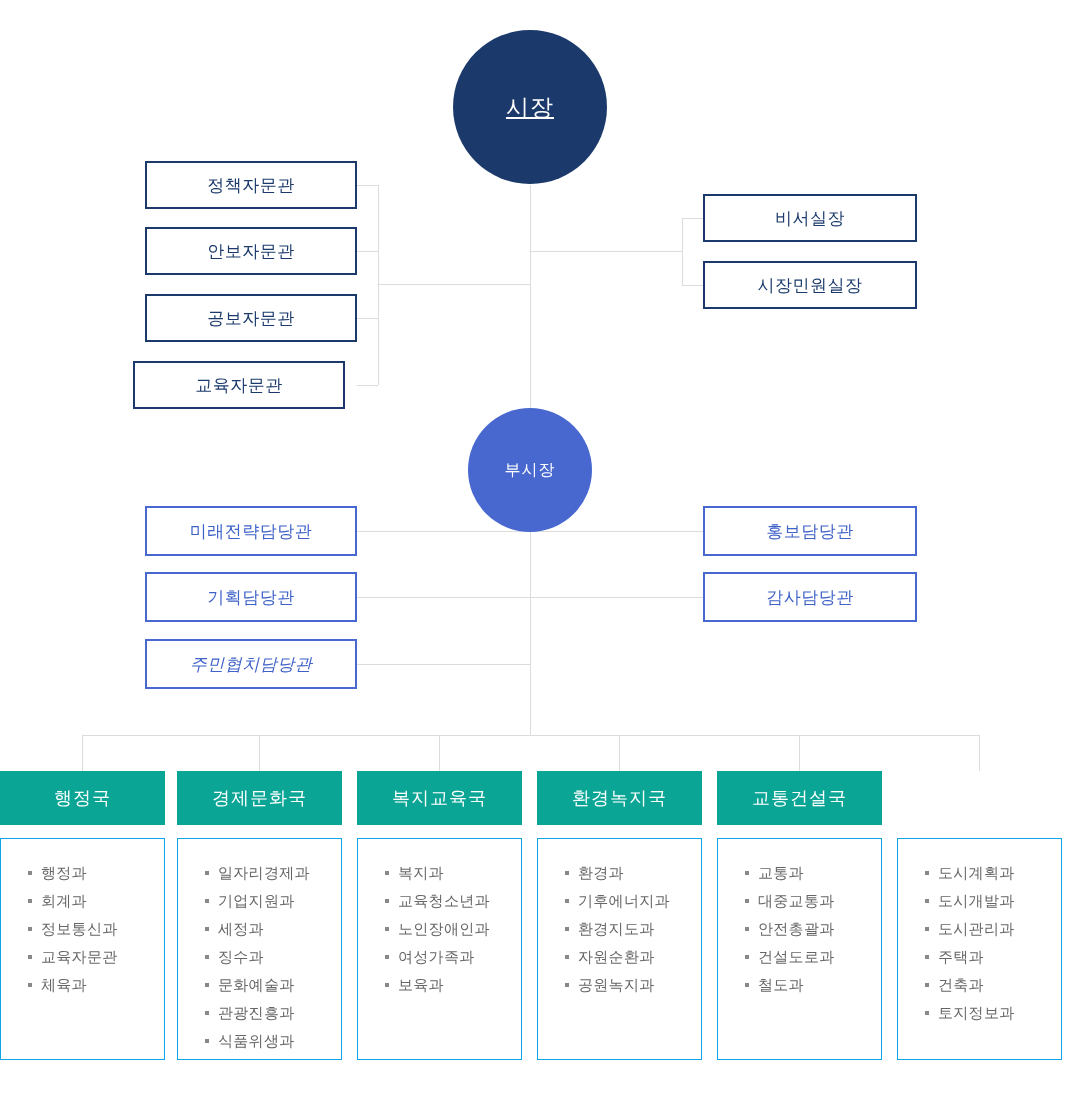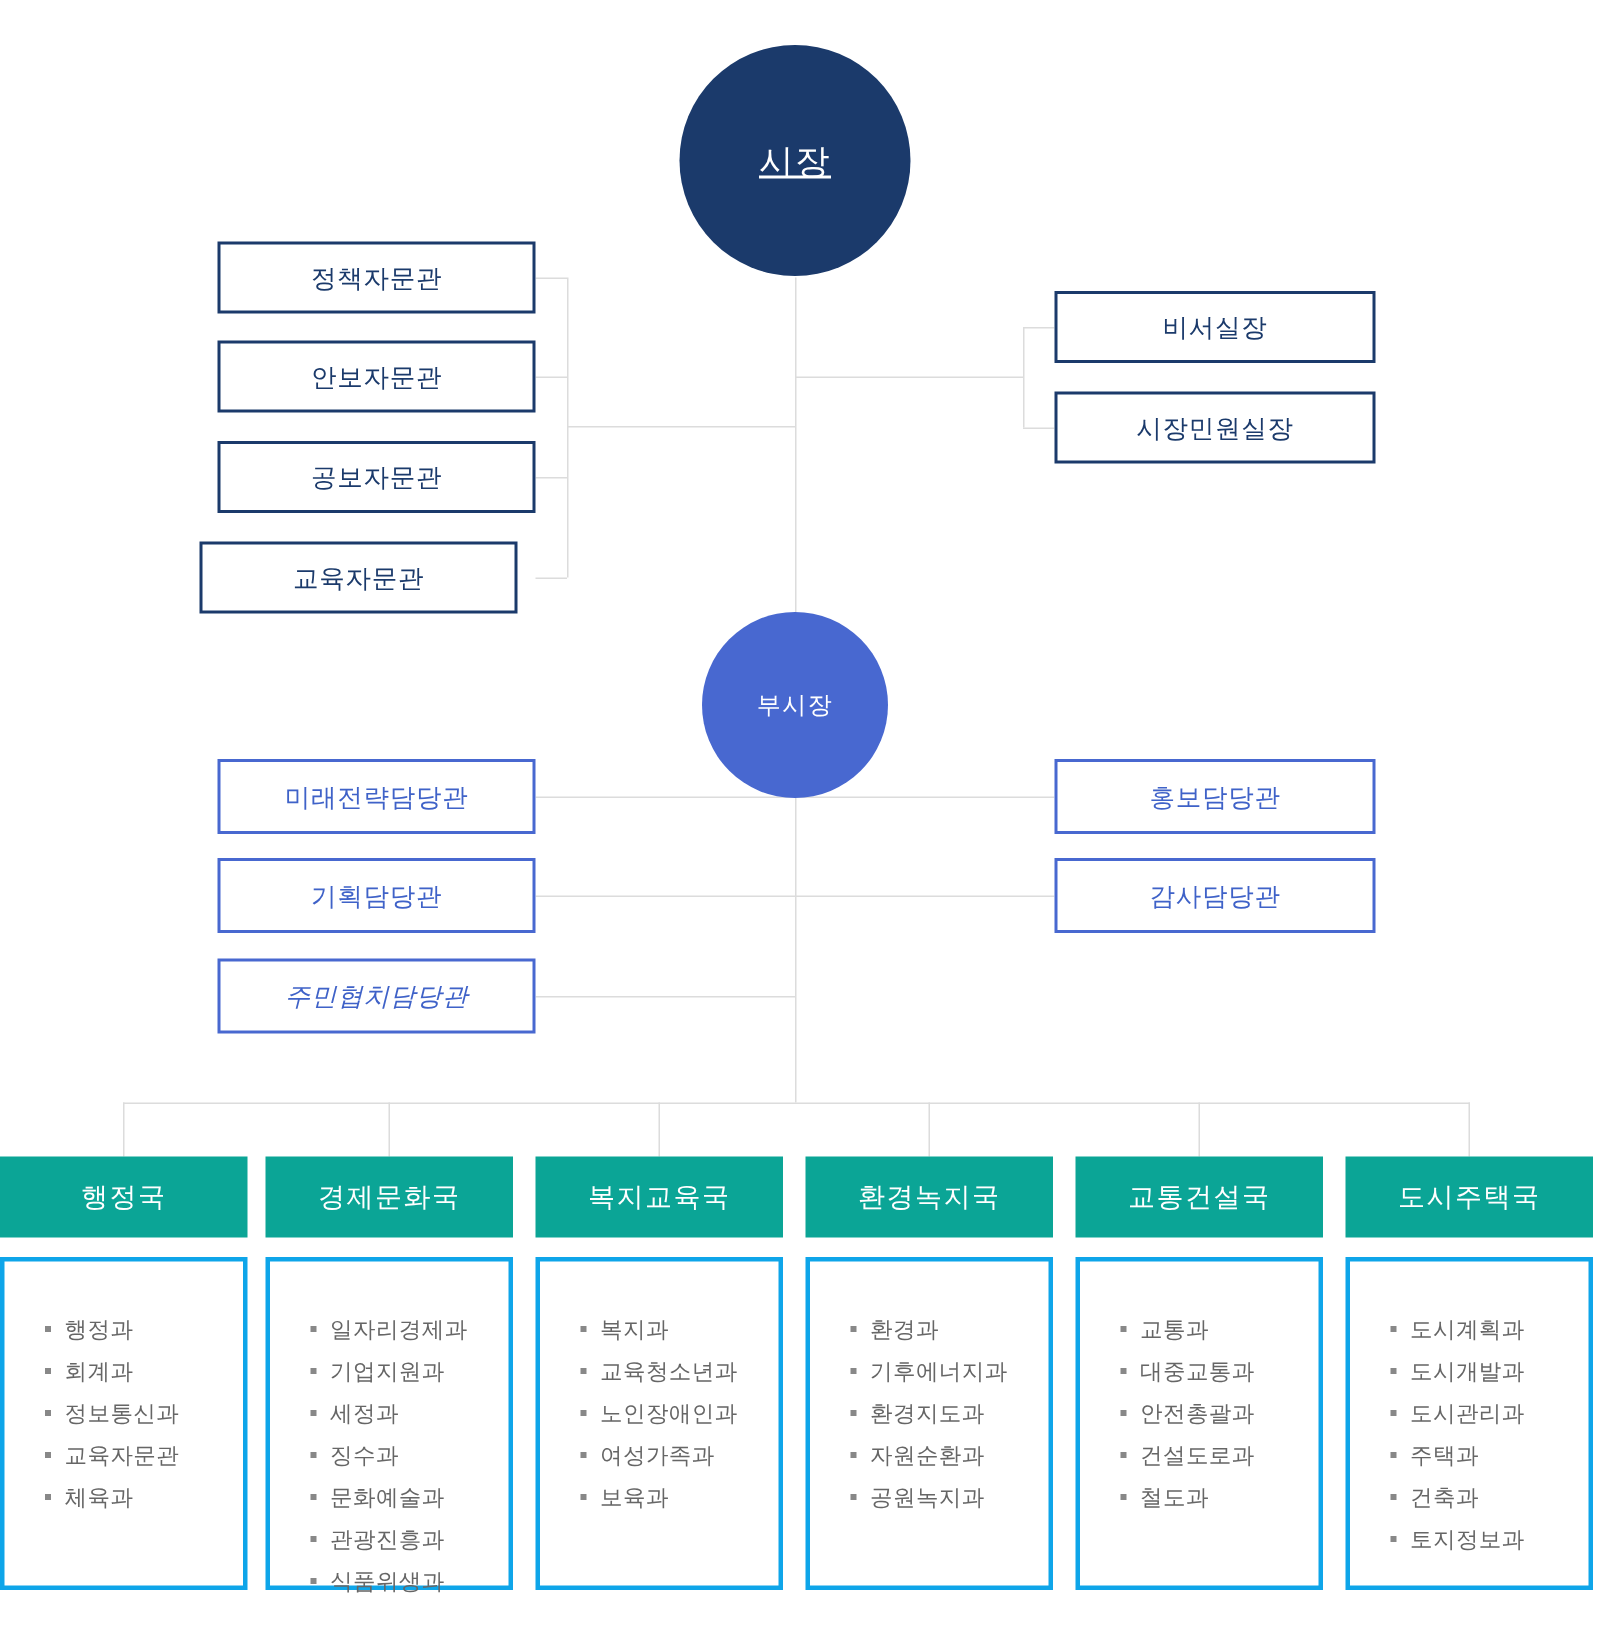--- a/index.html
+++ b/index.html
@@ -15,21 +15,21 @@
   .circle.deputy { left:468px; top:408px; width:124px; height:124px; background:var(--blue,#4868d0); font-size:16px; }
 
   .obox { position:absolute; background:#fff; display:flex; align-items:center;
           justify-content:center; font-size:17px; z-index:2; letter-spacing:0.5px; }
   .obox.navy { border:2px solid var(--navy,#1b3a6b); color:var(--navy,#1b3a6b); }
   .obox.blue { border:2px solid var(--blue,#4868d0); color:#3f62c8; }
 
   .dept-header { position:absolute; background:var(--teal,#0ba596); color:#fff;
                  display:flex; align-items:center; justify-content:center;
                  font-size:18px; font-weight:500; z-index:2; letter-spacing:1px; }
-  .dept-list { position:absolute; border:3px solid #0ea5e9; background:#fff; padding-top:31px; z-index:2; }
+  .dept-list { position:absolute; border:1px solid #0ea5e9; background:#fff; padding-top:20px; z-index:2; }
   .div-item { display:flex; align-items:center; height:28px; padding-left:27px;
               font-size:15px; color:#666; letter-spacing:0.3px; }
   .div-item::before { content:""; width:4px; height:4px; background:#888; margin-right:9px; flex:0 0 auto; }
 </style>
 </head>
 <body>
 
 <div class="canvas" id="chart">
   <div class="circle mayor">
     <span>시장</span>
@@ -106,21 +106,20 @@
       <div class="div-item">공원녹지과</div>
     </div>
     <div class="dept-header" style="left: 717px; top: 771px; width: 165px; height: 54px;">교통건설국</div>
     <div class="dept-list" style="left: 717px; top: 838px; width: 165px; height: 222px;">
       <div class="div-item">교통과</div>
       <div class="div-item">대중교통과</div>
       <div class="div-item">안전총괄과</div>
       <div class="div-item">건설도로과</div>
       <div class="div-item">철도과</div>
     </div>
-    <div class="dept-header" style="left: 897px; top: 771px; width: 165px; height: 54px;">도시주택국</div>
     <div class="dept-list" style="left: 897px; top: 838px; width: 165px; height: 222px;">
       <div class="div-item">도시계획과</div>
       <div class="div-item">도시개발과</div>
       <div class="div-item">도시관리과</div>
       <div class="div-item">주택과</div>
       <div class="div-item">건축과</div>
       <div class="div-item">토지정보과</div>
     </div>
   </div>
 

